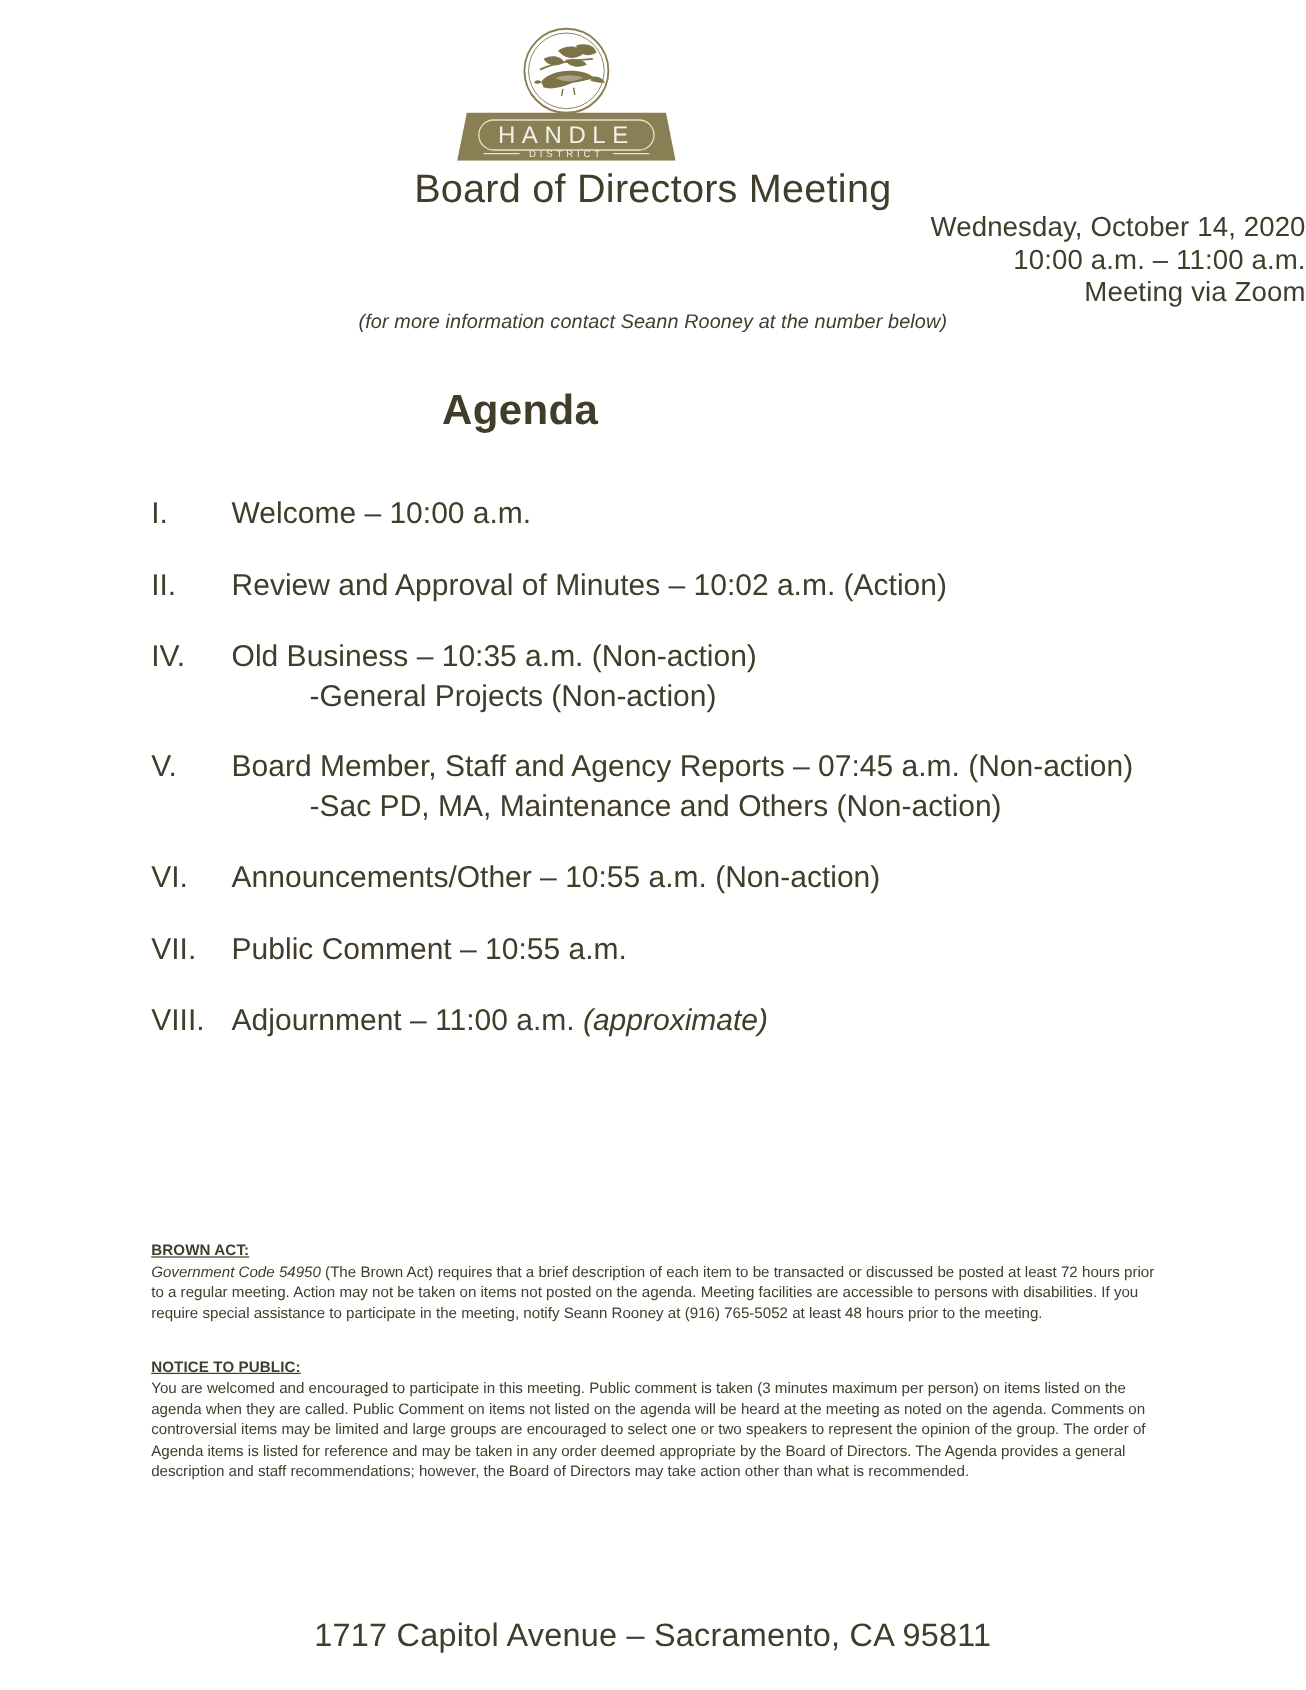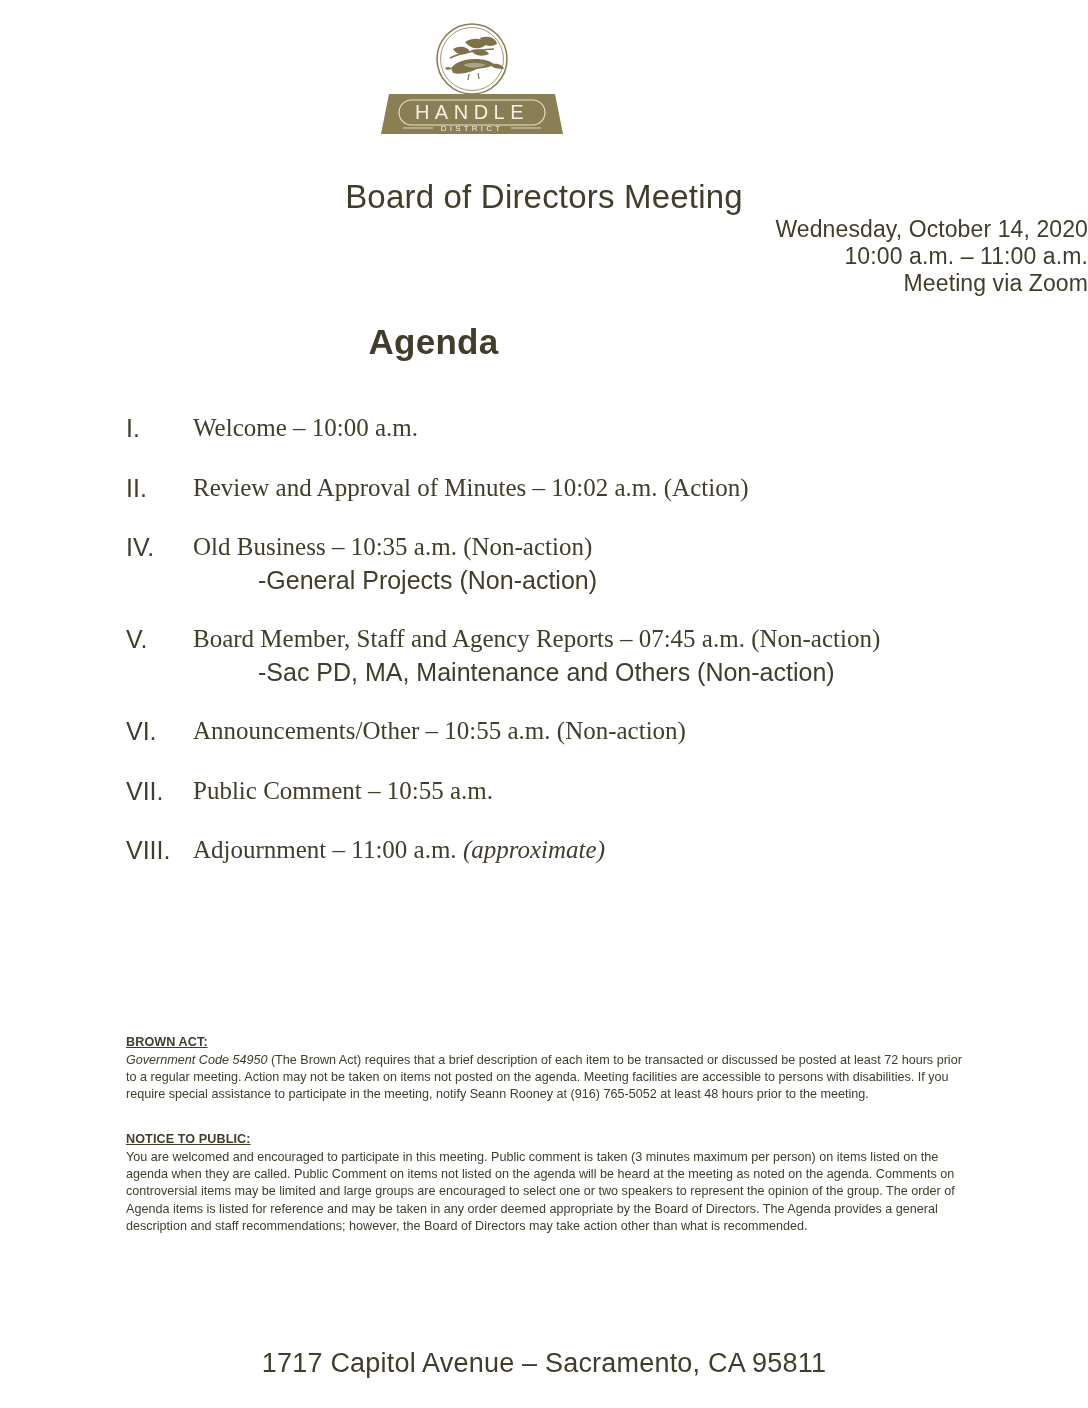--- a/index.html
+++ b/index.html
@@ -29,21 +29,20 @@
   .logo-svg { display: block; }
 
   
   .header {
     position: absolute;
     top: 140px;
     left: 0;
     width: 1088px;
     text-align: center;
     line-height: 1.0;
-    margin-top: 40px;
   }
   .doc-title {
     font-size: 33px;
     letter-spacing: 0.2px;
     margin: 0 0 5px 0;
     font-weight: normal;
   }
   .header-line {
     font-size: 23px;
     margin: 0 0 4px 0;
@@ -81,21 +80,21 @@
   .agenda-item {
     display: flex;
     align-items: flex-start;
     margin-bottom: 27px;
   }
   .item-numeral {
     width: 67px;
     flex: 0 0 67px;
   }
   .item-body { flex: 1 1 auto; }
-  .item-title { white-space: pre; font-family: Liberation Serif, serif; }
+  .item-title { white-space: pre; }
   .item-title .ital { font-style: italic; }
   .sub-item {
     margin-left: 65px;
     white-space: pre;
   }
 
   
   .fineprint {
     position: absolute;
     left: 126px;
@@ -162,20 +161,21 @@
       <path d="M56 106 L86 106 M164 106 L194 106" stroke="#e8e3ce" stroke-width="0.9"></path>
     </g>
   </svg>
 </div>
 
 <div class="header">
   <div class="doc-title">Board of Directors Meeting</div>
   <div class="header-line">Wednesday, October 14, 2020</div>
   <div class="header-line">10:00 a.m. – 11:00 a.m.</div>
   <div class="header-line">Meeting via Zoom</div>
+  <div class="header-note">(for more information contact Seann Rooney at the number below)</div>
 </div>
 
 <div class="agenda-heading">Agenda</div>
 
 <div class="agenda-list">
     <div class="agenda-item">
       <div class="item-numeral">I.</div>
       <div class="item-body">
         <div class="item-title"><span>Welcome – 10:00 a.m.</span></div>
       </div>

